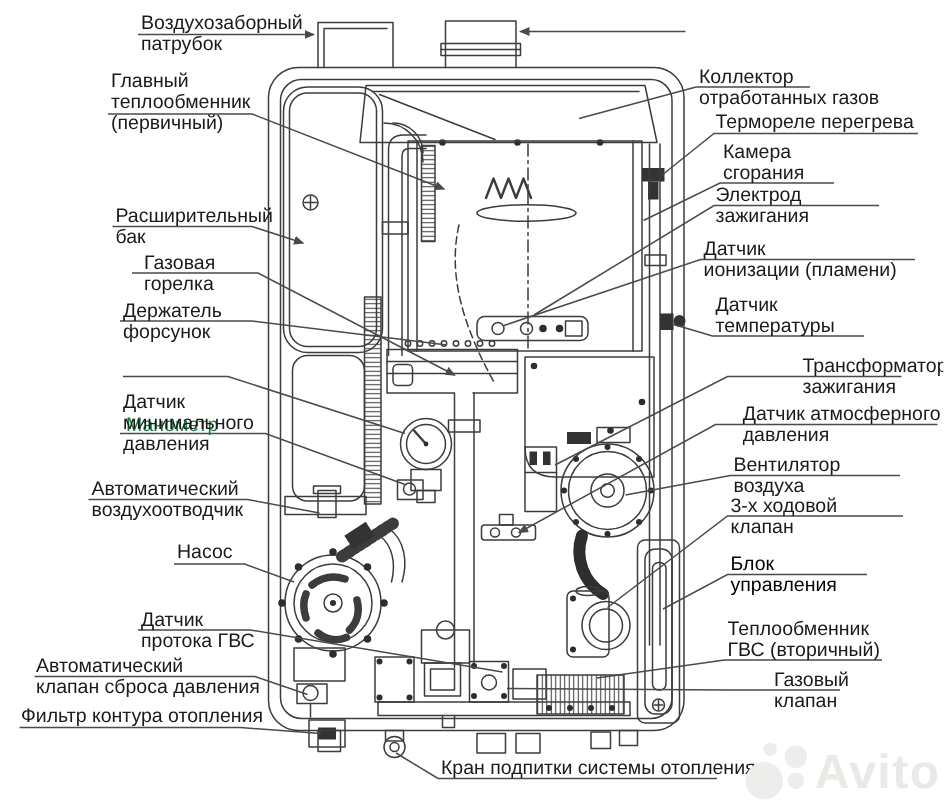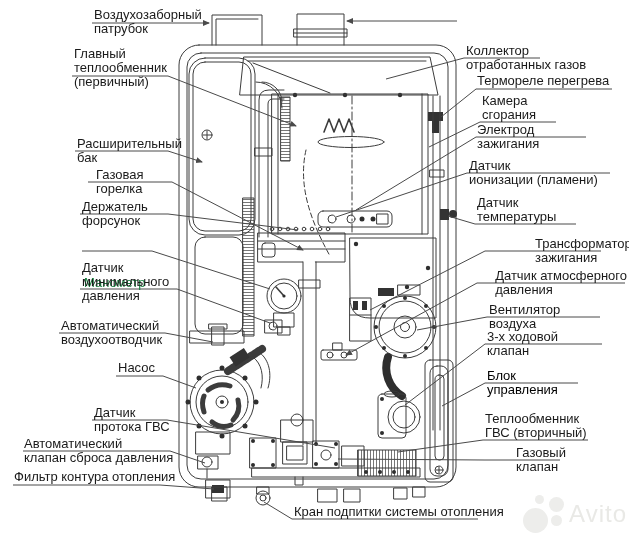--- a/index.html
+++ b/index.html
@@ -14,21 +14,21 @@
   #labels{position:absolute;left:0;top:0;width:629px;height:432px;pointer-events:none;}
   .label{position:absolute;font-size:13px;line-height:14px;color:#1a1a1a;white-space:nowrap;}
   .watermark{position:absolute;right:2px;bottom:6px;display:flex;align-items:center;
              color:#e9e9e6;}
   .wm-logo{position:relative;width:44px;height:40px;margin-right:2px;}
   .wm-logo i{position:absolute;border-radius:50%;background:#ededeb;}
   .wm-c1{width:25px;height:25px;left:0;top:14px;}
   .wm-c2{width:15px;height:15px;left:26px;top:3px;}
   .wm-c3{width:9px;height:9px;left:12px;top:1px;}
   .wm-c4{width:11px;height:11px;left:28px;top:21px;}
-  .wm-text{font-size:24px;font-weight:normal;letter-spacing:1px;line-height:40px;}
+  .wm-text{font-size:32px;font-weight:bold;letter-spacing:1px;line-height:40px;}
 </style>
 </head>
 <body>
 
 <div id="stage">
 
   <svg id="diagram" width="629" height="540" viewBox="0 0 629 540">
     <defs>
       <pattern id="hatchH" width="3" height="3" patternUnits="userSpaceOnUse">
         <path d="M0,1.5 H3" stroke="#3c3c3c" stroke-width="0.7"></path>

